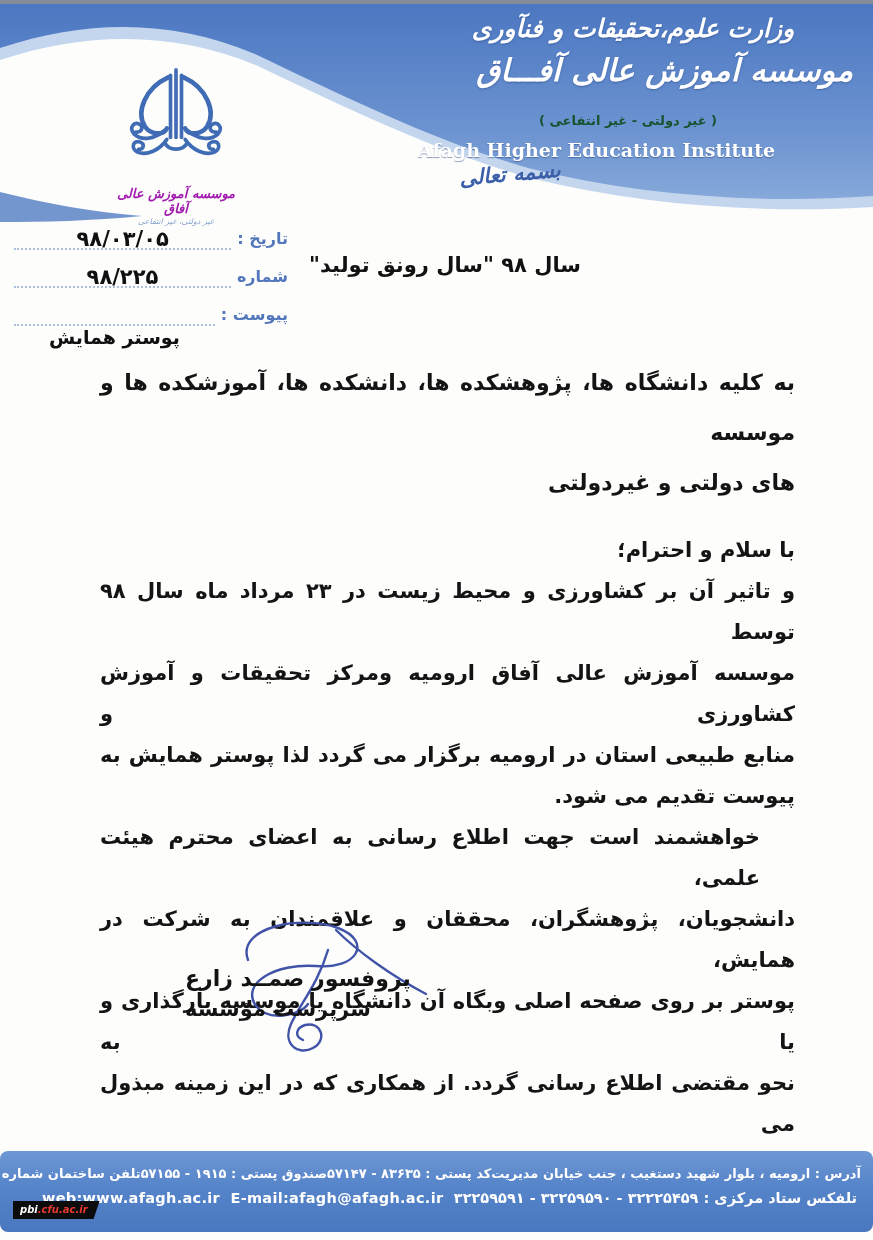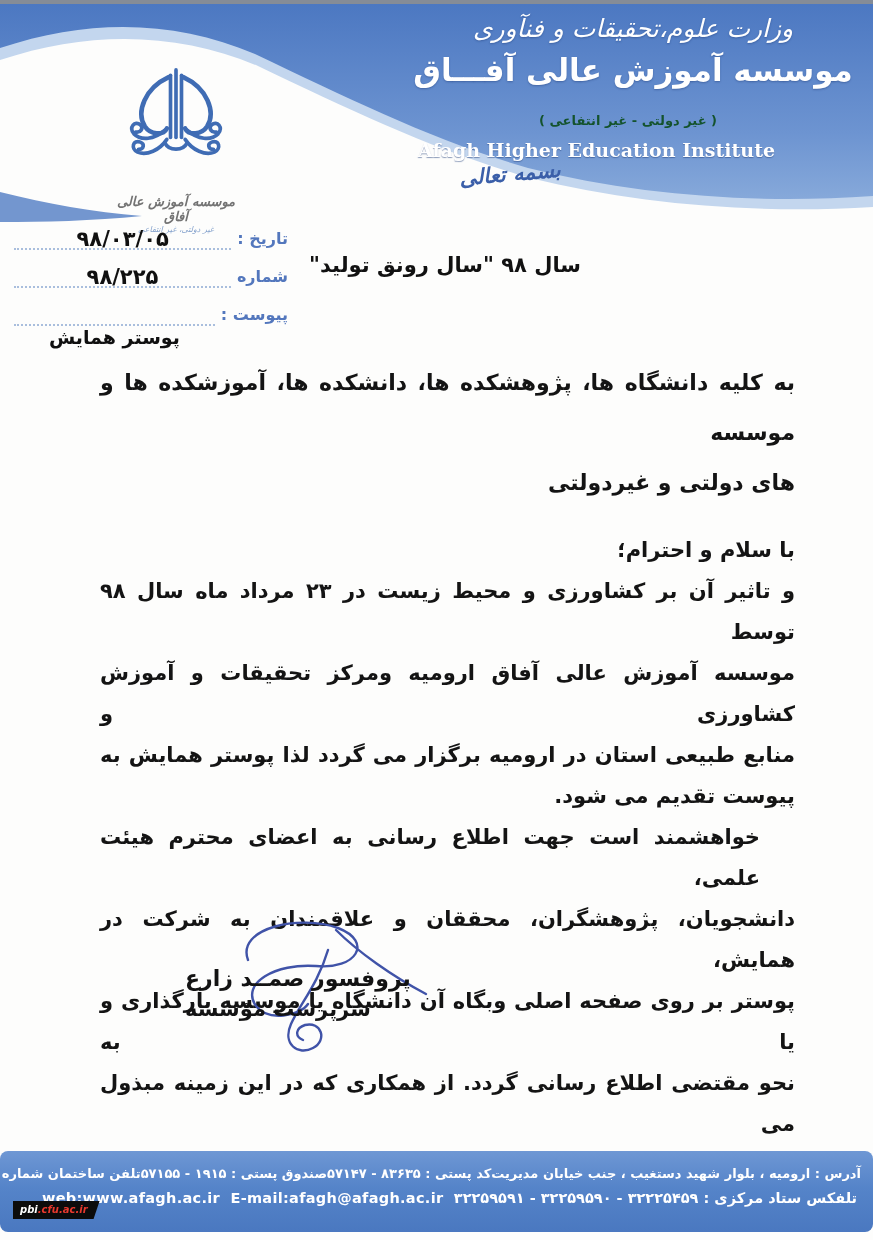--- a/index.html
+++ b/index.html
@@ -9,39 +9,39 @@
     font-family:"DejaVu Sans", sans-serif;
     direction:rtl;
   }
   .scan-strip{position:absolute;left:0;top:0;width:873px;height:4px;background:#8f8f8f;opacity:.85;}
 
   
   .hdr{position:absolute;left:0;top:0;width:873px;height:222px;}
   .hdr svg{display:block;}
   .hdr-ministry{
     position:absolute; top:14px; right:20px; width:440px; text-align:center;
-    color:#ffffff; font-size:25px; font-weight:normal; font-style:italic;
+    color:#ffffff; font-size:25px; font-weight:bold; font-style:italic;
     text-shadow:0 1px 2px rgba(30,60,120,.45);
   }
   .hdr-institute{
-    position:absolute; top:52px; right:20px; width:440px; text-align:center;
-    color:#ffffff; font-size:31px; font-weight:bold; 
+    position:absolute; top:52px; right:20px; width:440px; text-align:right;
+    color:#ffffff; font-size:31px; font-weight:bold; font-style:italic;
     text-shadow:0 1px 2px rgba(30,60,120,.45);
   }
   .hdr-type{
     position:absolute; top:113px; right:75px; width:340px; text-align:center;
     color:#14532d; font-size:13px; font-weight:bold;
   }
   .hdr-en{
     position:absolute; top:139px; right:15px; width:440px; text-align:left;
     direction:ltr; color:#ffffff; font-size:19px; font-weight:bold;
     font-family:"DejaVu Serif", serif; text-shadow:0 1px 1px rgba(30,60,120,.5);
   }
   .logo{position:absolute; left:112px; top:66px; width:128px; height:156px; text-align:center;}
-  .logo-caption{margin-top:16px; color:#737373; font-size:13px; font-weight:bold; font-style:italic;}
+  .logo-caption{margin-top:8px; color:#a21caf; font-size:13px; font-weight:bold; font-style:italic;}
   .logo-sub{margin-top:1px; color:#86a3cd; font-size:8px; font-style:italic;}
 
   .bismillah{
     position:absolute; left:440px; top:162px; width:140px; text-align:center;
     color:#3b5fa9; font-size:21px; font-weight:bold; font-style:italic;
     transform:rotate(-5deg);
   }
 
   
   .meta{position:absolute; left:14px; top:212px; width:274px;}

